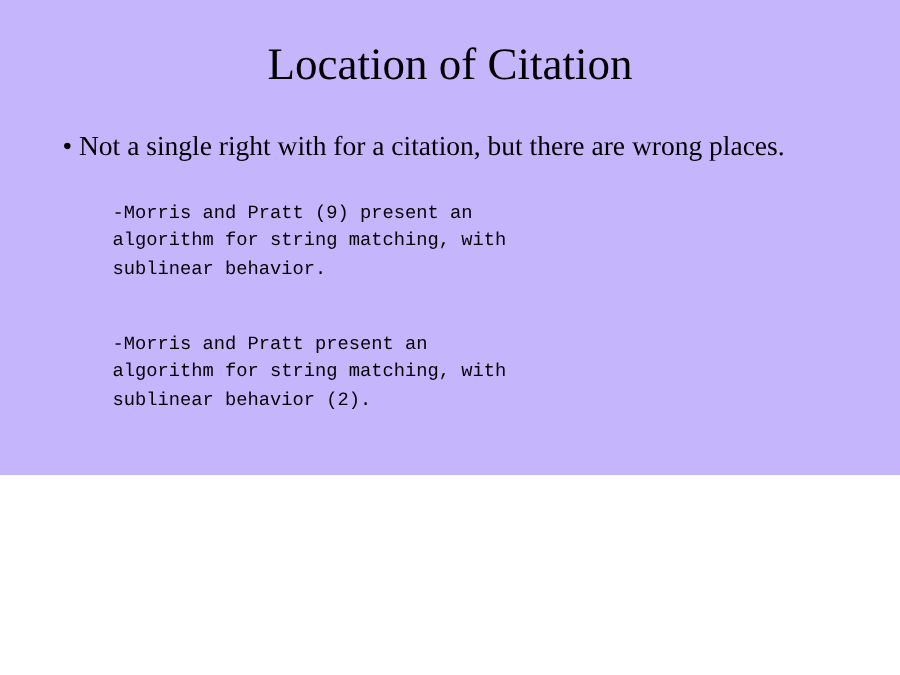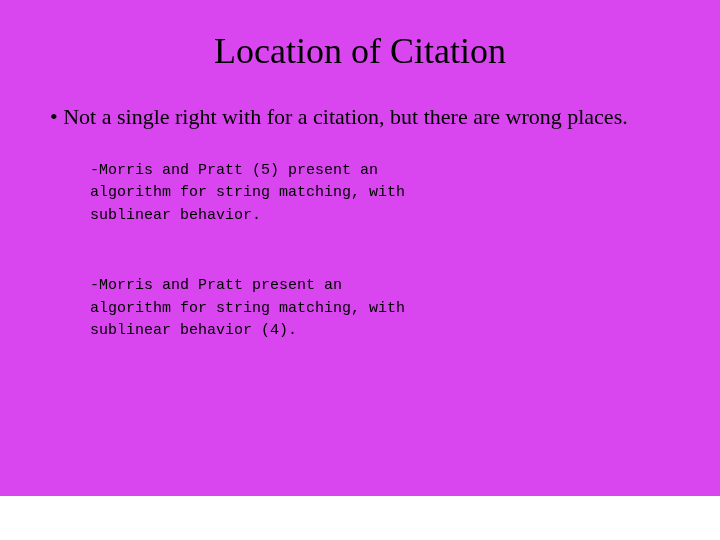--- a/index.html
+++ b/index.html
@@ -11,22 +11,22 @@
     body {
       width: 720px;
       height: 540px;
       background-color: #ffffff;
       font-family: 'Times New Roman', Times, serif;
       overflow: hidden;
     }
 
     .slide {
       width: 720px;
-      height: 496px;
-      background: #d946ef;
+      height: 380px;
+      background: #c4b5fd;
       display: flex;
       flex-direction: column;
       padding: 30px 50px 30px 50px;
     }
 
     .title {
       text-align: center;
       font-size: 36px;
       font-weight: normal;
       color: #000000;
@@ -69,22 +69,22 @@
 
 <div class="slide">
   <h1 class="title">Location of Citation</h1>
 
   <div class="bullet-section">
     <span class="bullet-text">
       <span class="bullet">• </span><span>Not a single right with for a citation, but there are wrong places.</span>
     </span>
   </div>
 
-  <pre class="code-block">-Morris and Pratt (5) present an
+  <pre class="code-block">-Morris and Pratt (9) present an
 algorithm for string matching, with
 sublinear behavior.</pre>
 
   <div class="divider-space"></div>
 
   <pre class="code-block">-Morris and Pratt present an
 algorithm for string matching, with
-sublinear behavior (4).</pre>
+sublinear behavior (2).</pre>
 </div>
 
 </body></html>

